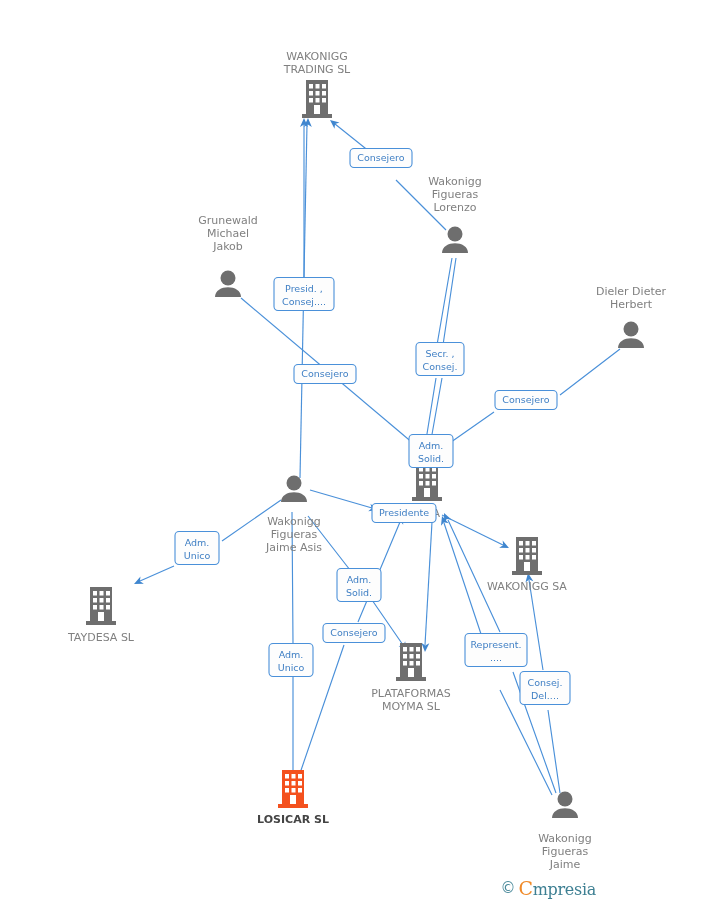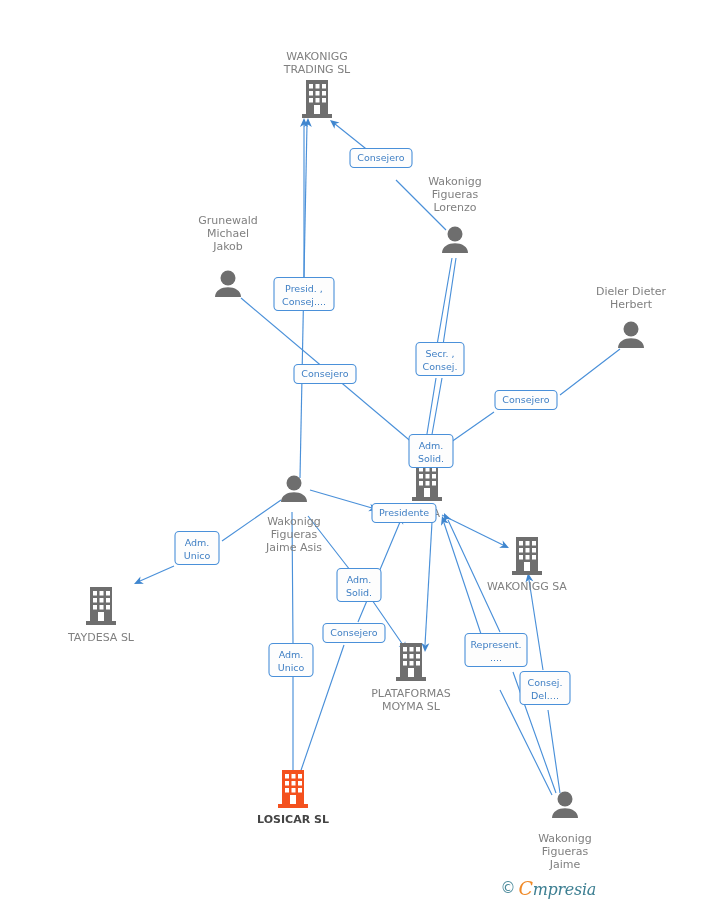--- a/index.html
+++ b/index.html
@@ -77,21 +77,20 @@
     font-family: "DejaVu Serif", serif;
   }
   #watermark .wm-c {
     font-size: 15px;
     color: #4a8a9b;
     font-family: "DejaVu Sans", sans-serif;
   }
   #watermark .wm-brand {
     font-size: 16px;
     color: #3d7f92;
-    font-style: italic;
     letter-spacing: -0.3px;
   }
   #watermark .wm-brand .wm-initial {
     color: #f08a28;
     font-size: 19px;
   }
 </style>
 </head>
 <body>
 

